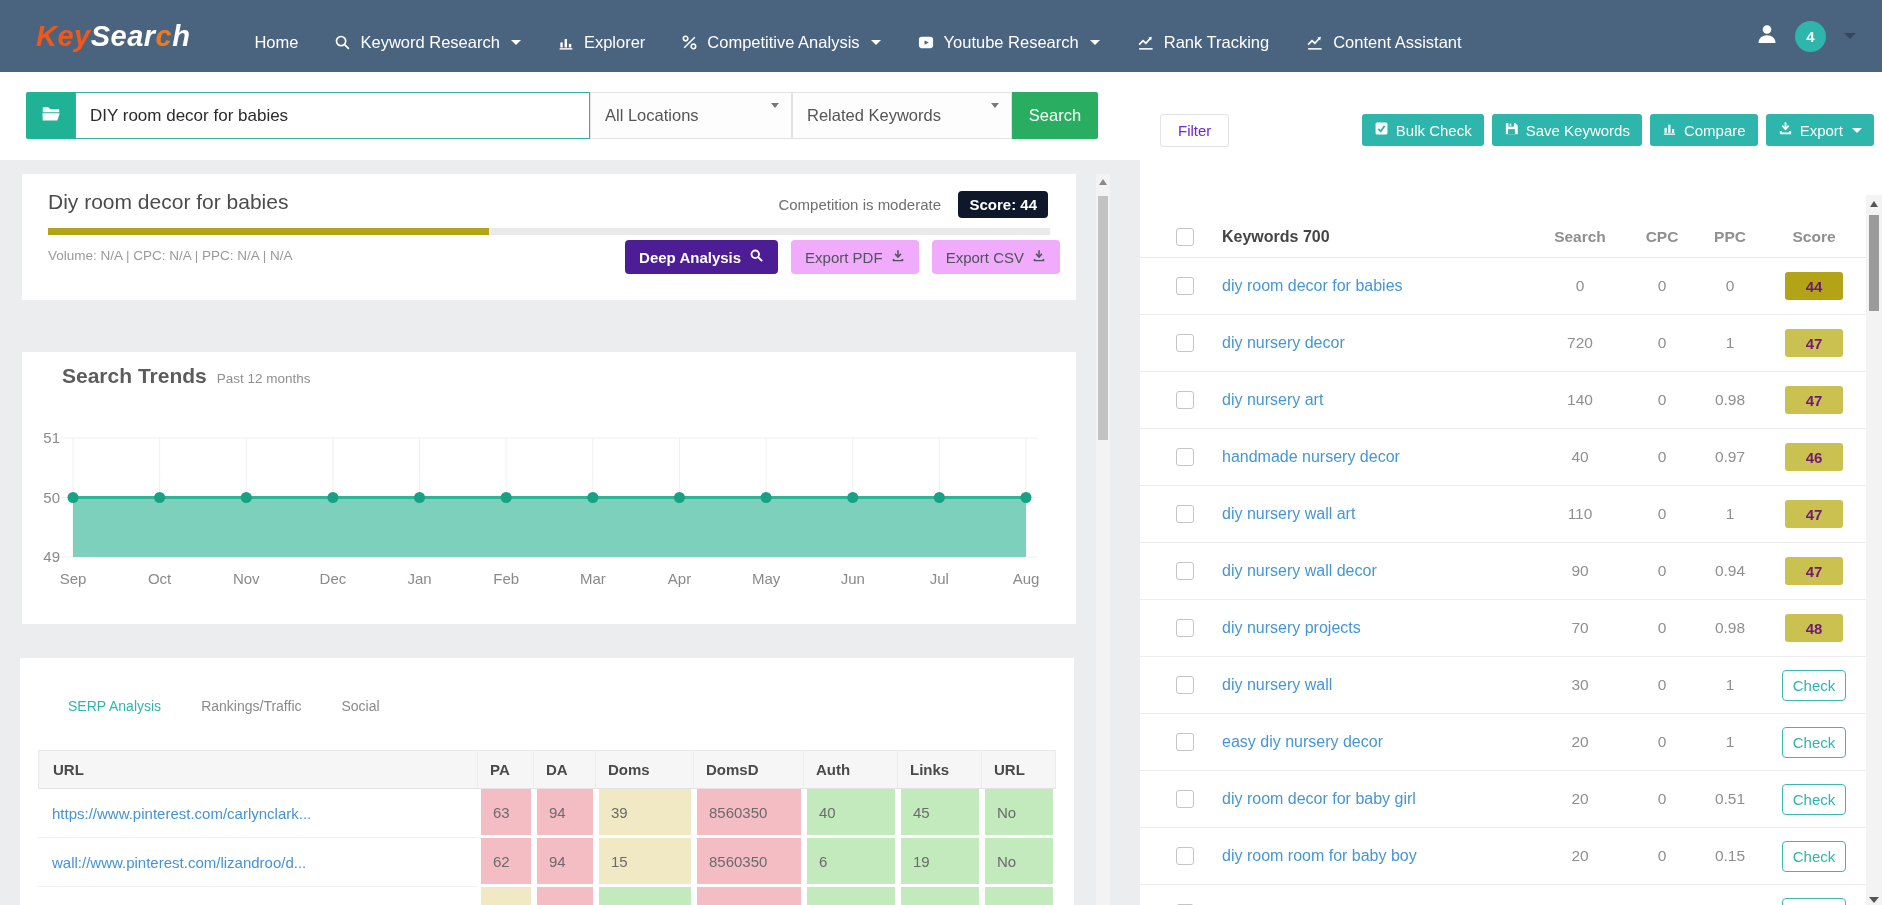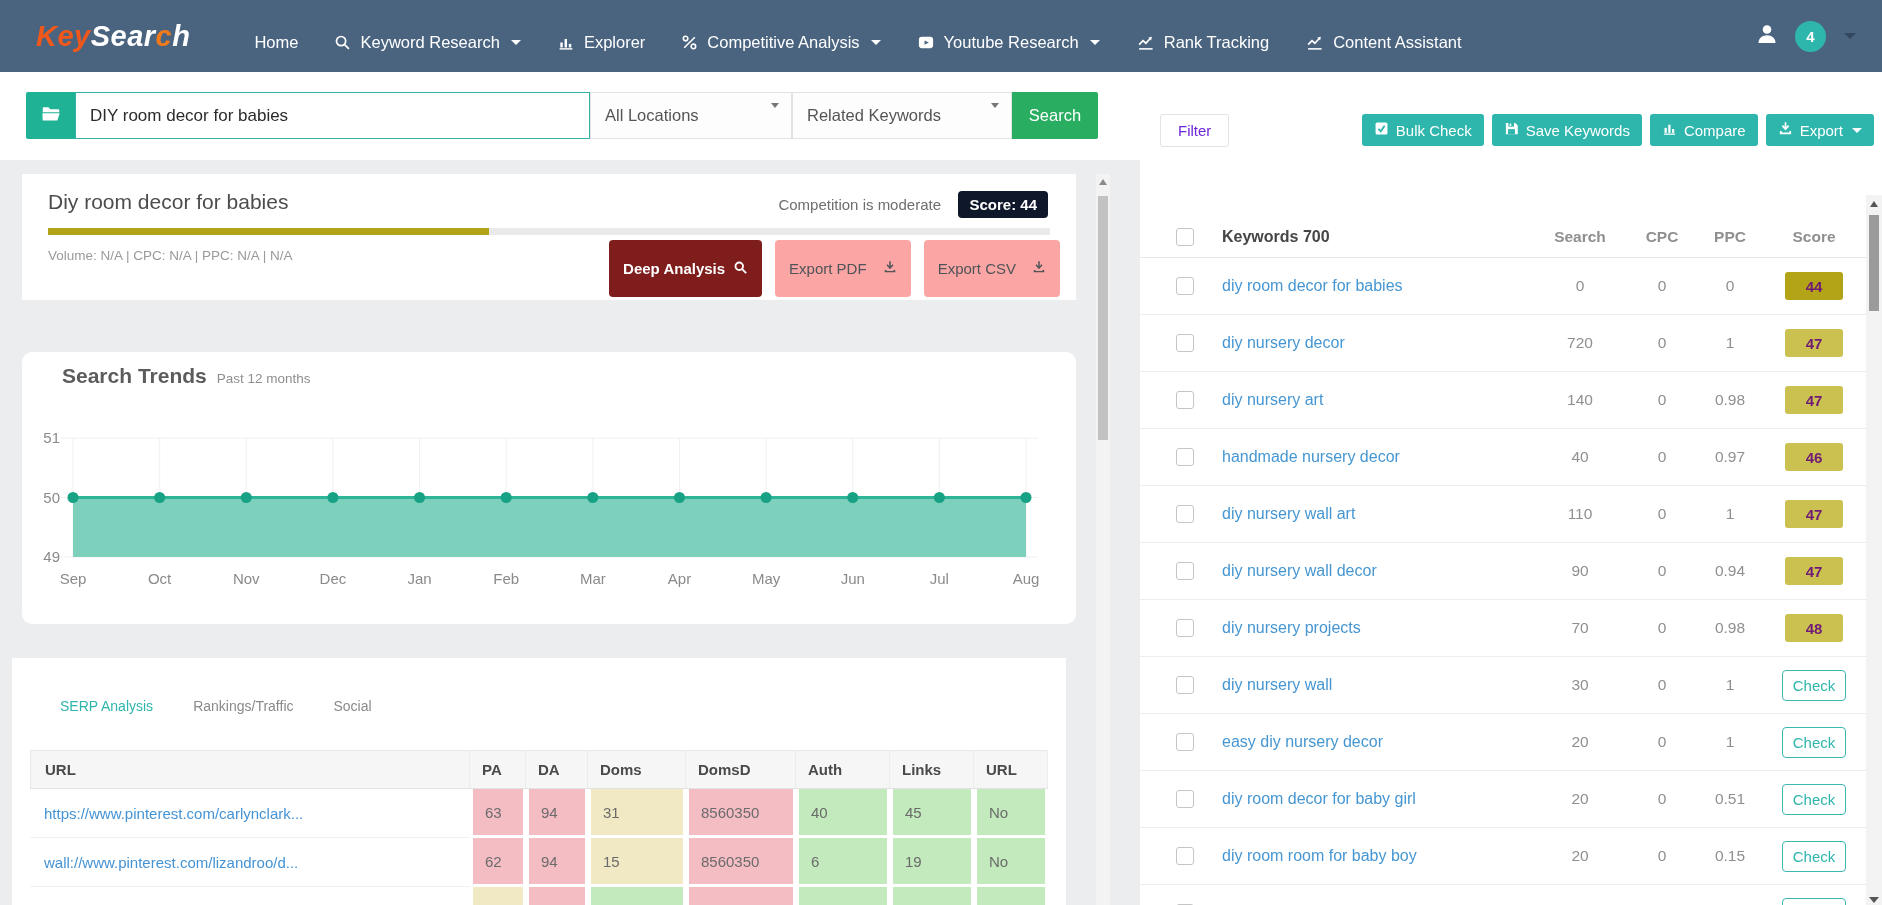--- a/index.html
+++ b/index.html
@@ -34,31 +34,31 @@
   
   .card { position:absolute; background:#fff; }
   .overview-card { left:22px; top:174px; width:1054px; height:126px; }
   .ov-title { position:absolute; left:26px; top:16px; font-size:21px; color:#4c4c4c; }
   .ov-competition { position:absolute; right:135px; top:22px; font-size:15px; color:#6e6e6e; }
   .score-badge-top { position:absolute; right:28px; top:17px; background:#0f172a; color:#fff; font-size:15px; font-weight:700; padding:5px 11px; border-radius:4px; }
   .progress-track { position:absolute; left:26px; top:54px; width:1002px; height:7px; background:#eaeaea; }
   .progress-fill { height:7px; background:#b2a317; }
   .ov-meta { position:absolute; left:26px; top:74px; font-size:13.5px; color:#9a9a9a; }
   .ov-buttons { position:absolute; right:16px; top:66px; display:flex; gap:13px; }
-  .btn-deep { background:#7f1d1d; color:#fff; border:none; border-radius:4px; font-size:15px; font-weight:700; padding:8px 14px; display:flex; align-items:center; gap:8px; cursor:pointer; font-family:"Liberation Sans", sans-serif; }
-  .btn-export { background:#fca5a5; color:#4e5458; border:none; border-radius:4px; font-size:15px; padding:20px 14px; display:flex; align-items:center; gap:16px; cursor:pointer; font-family:"Liberation Sans", sans-serif; }
-
-  .trends-card { left:22px; top:352px; width:1054px; height:272px;border-radius:10px; }
+  .btn-deep { background:#4c1d95; color:#fff; border:none; border-radius:4px; font-size:15px; font-weight:700; padding:8px 14px; display:flex; align-items:center; gap:8px; cursor:pointer; font-family:"Liberation Sans", sans-serif; }
+  .btn-export { background:#f0abfc; color:#4e5458; border:none; border-radius:4px; font-size:15px; padding:8px 14px; display:flex; align-items:center; gap:8px; cursor:pointer; font-family:"Liberation Sans", sans-serif; }
+
+  .trends-card { left:22px; top:352px; width:1054px; height:272px; }
   .trends-title-row { position:absolute; left:40px; top:12px; display:flex; align-items:baseline; gap:10px; }
   .trends-title { font-size:21px; font-weight:700; color:#5c5c5c; }
   .trends-subtitle { font-size:13.5px; color:#8f8f8f; }
   #trend-svg { position:absolute; left:20px; top:56px; }
   #trend-svg .tick { fill:#8a8a8a; font-size:15px; font-family:"Liberation Sans", sans-serif; }
 
-  .serp-card { left:12px; top:658px; width:1054px; height:247px; overflow:hidden; }
+  .serp-card { left:20px; top:658px; width:1054px; height:247px; overflow:hidden; }
   .serp-tabs { position:absolute; left:48px; top:40px; display:flex; gap:40px; font-size:14px; }
   .serp-tab { color:#8a8a8a; cursor:pointer; }
   .serp-tab.active { color:#2eb5ac; }
   .serp-table { position:absolute; left:18px; top:92px; width:1018px; border-collapse:separate; border-spacing:0; font-size:15px; table-layout:fixed; }
   .serp-table th { background:#f6f6f6; color:#4a4a4a; font-weight:700; text-align:left; height:39px; padding-left:12px; border-top:1px solid #e8e8e8; border-bottom:1px solid #e2e2e2; border-right:1px solid #ececec; }
   .serp-table th:first-child { border-left:1px solid #e8e8e8; padding-left:14px; }
   .serp-table td { height:49px; }
   .url-cell { padding-left:14px; border-bottom:1px solid #f1f1f1; }
   .url-cell a { color:#4493d4; font-size:15px; }
   .metric-cell { padding-left:12px; color:#6b6b6b; border-left:3px solid #fff; border-right:3px solid #fff; border-bottom:3px solid #fff; }
@@ -316,21 +316,21 @@
         <th>Auth</th>
         <th>Links</th>
         <th>URL</th>
       </tr>
     </thead>
     <tbody id="serp-body">
         <tr>
           <td class="url-cell"><a href="#">https://www.pinterest.com/carlynclark...</a></td>
           <td class="metric-cell pink">63</td>
           <td class="metric-cell pink">94</td>
-          <td class="metric-cell khaki">31</td>
+          <td class="metric-cell khaki">39</td>
           <td class="metric-cell pink">8560350</td>
           <td class="metric-cell green">40</td>
           <td class="metric-cell green">45</td>
           <td class="metric-cell green">No</td>
         </tr>
         <tr>
           <td class="url-cell"><a href="#">wall://www.pinterest.com/lizandroo/d...</a></td>
           <td class="metric-cell pink">62</td>
           <td class="metric-cell pink">94</td>
           <td class="metric-cell khaki">15</td>

